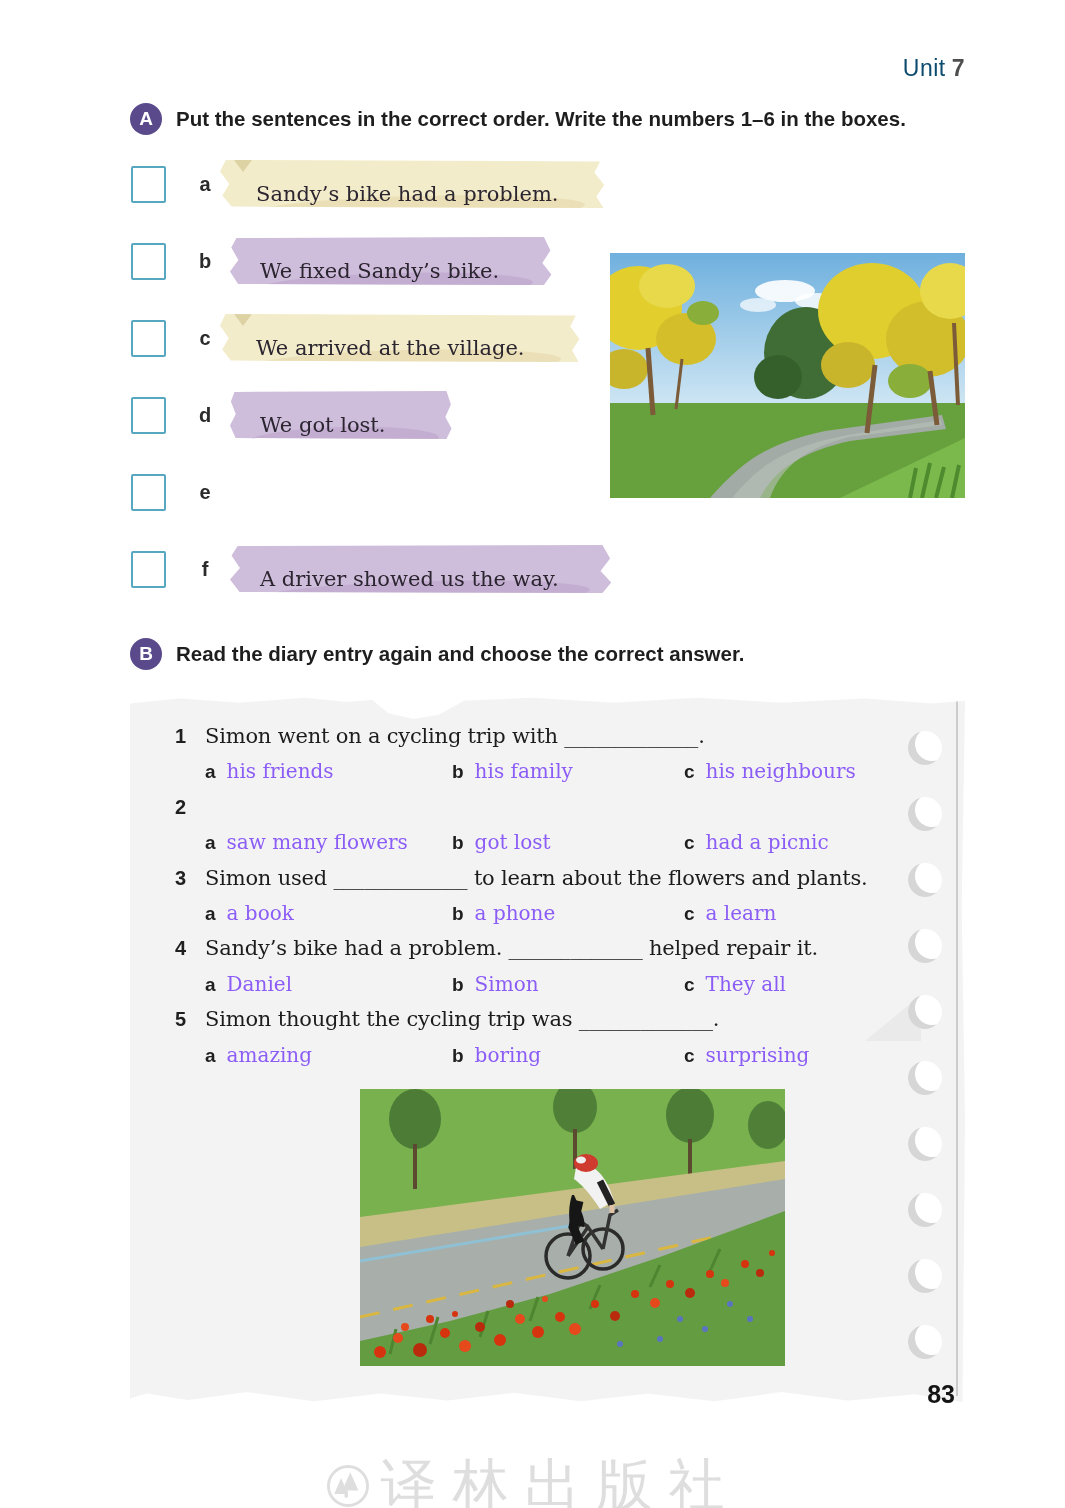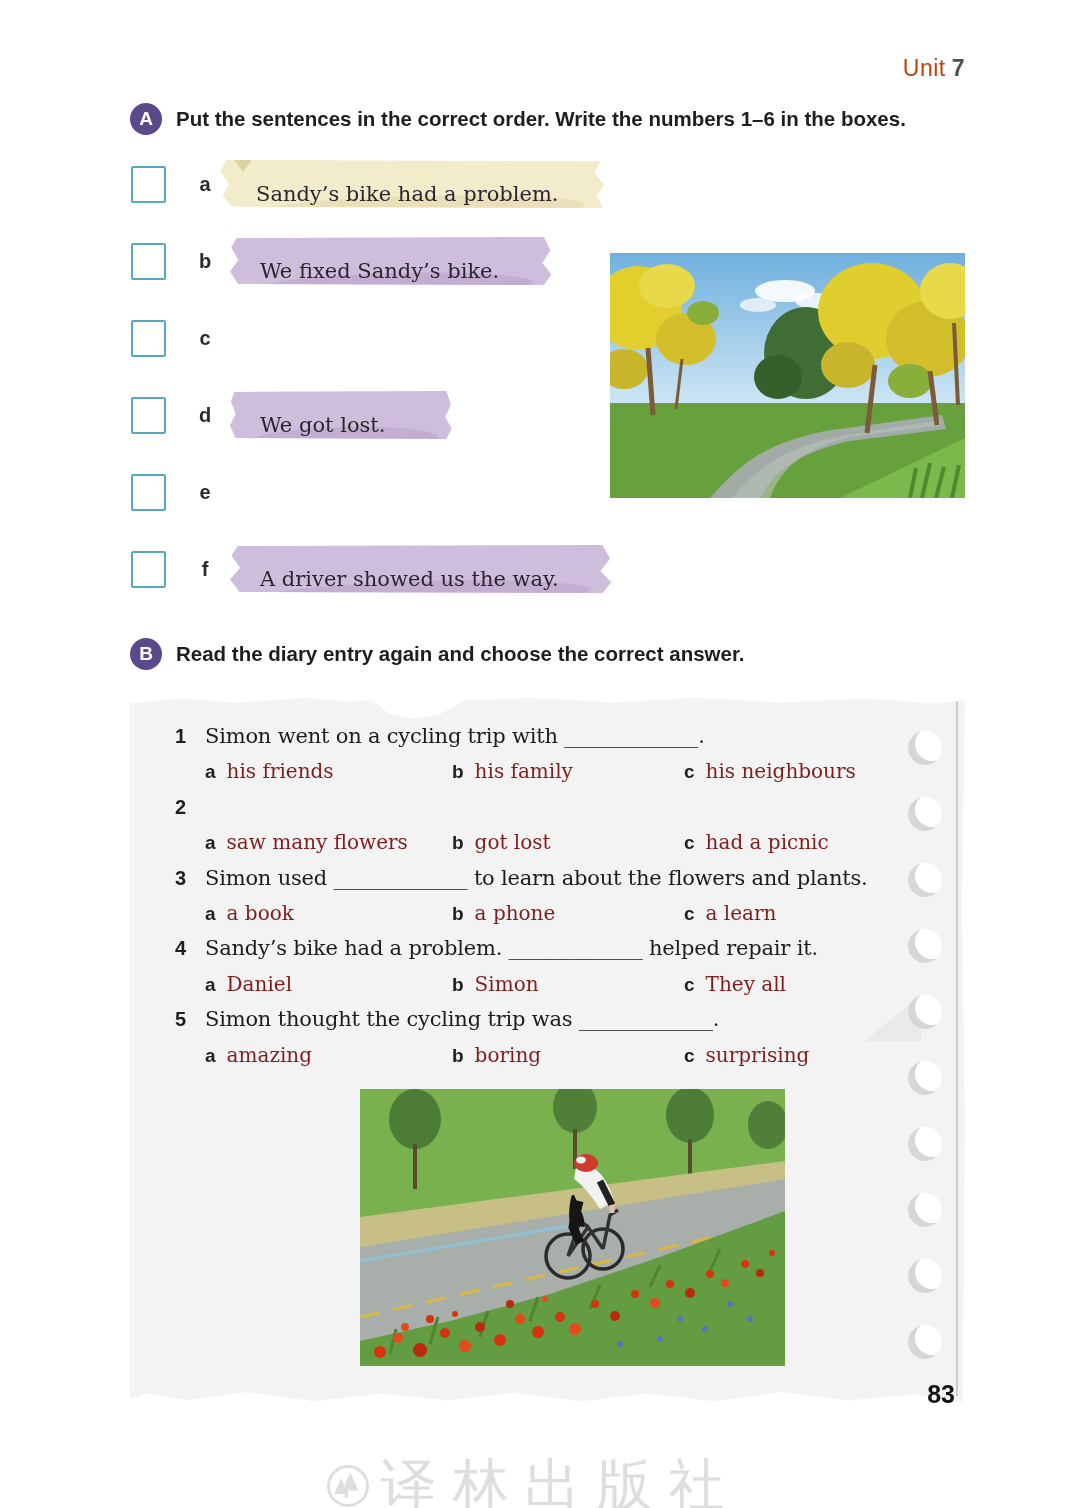--- a/index.html
+++ b/index.html
@@ -5,21 +5,21 @@
   html,body{margin:0;padding:0;}
   body{
     width:1065px;height:1508px;background:#ffffff;position:relative;
     font-family:"Liberation Sans",sans-serif;color:#222;
     overflow:hidden;
   }
   .page{position:absolute;inset:0;}
 
   
   .unit-header{position:absolute;top:55px;right:100px;font-size:23px;letter-spacing:.5px;}
-  .unit-label{color:#c2410c;font-weight:400;margin-top:40px;}
+  .unit-label{color:#0c4a6e;font-weight:400;margin-top:40px;}
   .unit-number{color:#4e4e4e;font-weight:700;margin-left:6px;}
 
   
   .section-header{position:absolute;left:130px;display:flex;align-items:center;gap:14px;}
   .sec-a{top:103px;} .sec-b{top:638px;}
   .badge{width:32px;height:32px;border-radius:50%;background:#5a4a8c;color:#fff;
     font-weight:700;font-size:19px;display:flex;align-items:center;justify-content:center;flex:0 0 auto;}
   .instructions{font-weight:700;font-size:20.5px;color:#1e1e1e;}
 
   
@@ -59,21 +59,21 @@
   .fold{position:absolute;right:44px;top:300px;width:0;height:0;
     border-top:46px solid transparent;border-right:56px solid #e7e7e7;opacity:.8;}
 
   .questions{position:relative;padding:24px 0 0 45px;}
   .q-line{display:flex;line-height:35.4px;font-size:21px;}
   .q-num{width:22px;margin-right:8px;font-weight:700;font-size:20px;color:#1f1f1f;flex:0 0 auto;}
   .q-text{font-family:"DejaVu Serif","Liberation Serif",serif;color:#1c1c1c;letter-spacing:-.2px;}
   .opts{display:grid;grid-template-columns:247px 232px 1fr;margin-left:30px;line-height:35.4px;}
   .opt{display:flex;align-items:baseline;gap:11px;cursor:pointer;}
   .opt-letter{font-weight:700;font-size:19px;color:#1f1f1f;font-family:"Liberation Sans",sans-serif;}
-  .opt-text{font-family:"DejaVu Serif","Liberation Serif",serif;font-size:20px;color:#7f1d1d;}
+  .opt-text{font-family:"DejaVu Serif","Liberation Serif",serif;font-size:20px;color:#8b5cf6;}
 
   .photo-cyclist{position:relative;margin:16px 0 0 185px;width:425px;height:277px;}
 
   
   .page-number{position:absolute;top:1380px;right:110px;font-size:25px;font-weight:700;color:#141414;}
   .watermark{position:absolute;top:1448px;left:0;right:0;display:flex;justify-content:center;align-items:center;gap:10px;
     color:#dedede;}
   .watermark-text{font-size:56px;letter-spacing:16px;font-family:"DejaVu Sans","Liberation Sans",sans-serif;}
 </style>
 </head>
@@ -101,20 +101,23 @@
     <div class="item-row">
       <div class="answer-box"></div>
       <div class="item-letter">b</div>
       <div class="tape tape-purple" style="width:292px">
         <span class="tape-text">We fixed Sandy’s bike.</span>
       </div>
     </div>
     <div class="item-row">
       <div class="answer-box"></div>
       <div class="item-letter">c</div>
+      <div class="tape tape-yellow" style="width:327px">
+        <span class="tape-text">We arrived at the village.</span>
+      </div>
     </div>
     <div class="item-row">
       <div class="answer-box"></div>
       <div class="item-letter">d</div>
       <div class="tape tape-purple" style="width:192px">
         <span class="tape-text">We got lost.</span>
       </div>
     </div>
     <div class="item-row">
       <div class="answer-box"></div>

